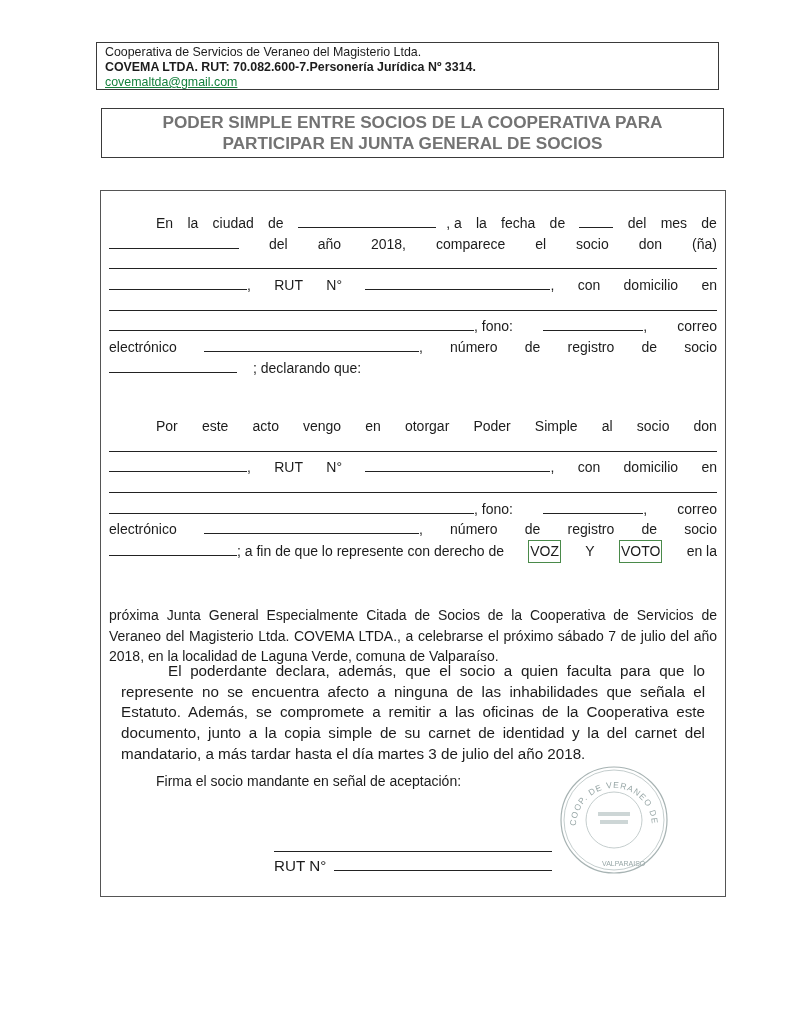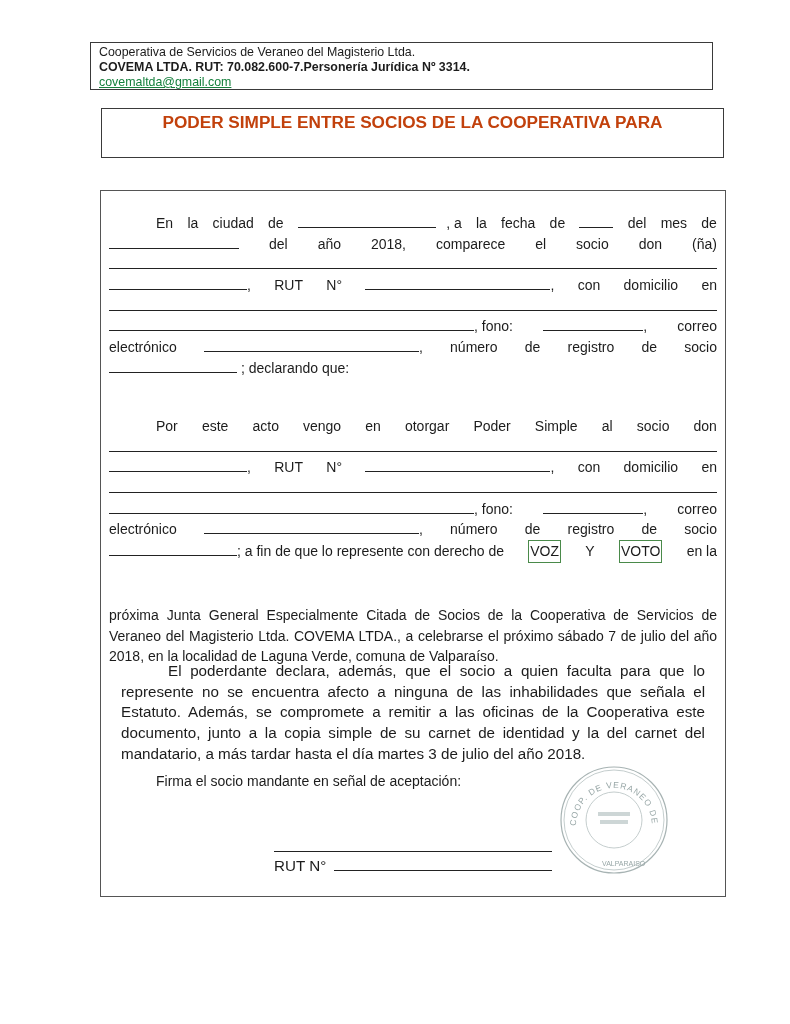--- a/index.html
+++ b/index.html
@@ -2,24 +2,24 @@
 <html><head>
 <meta charset="utf-8">
 <style>
   html, body { margin: 0; padding: 0; }
   body {
     width: 790px; height: 1024px; background: #ffffff;
     position: relative; overflow: hidden;
     font-family: "Liberation Sans", sans-serif; color: #1c1c1c;
   }
   .box { position: absolute; border: 1px solid #3a3a3a; box-sizing: border-box; background: #fff; }
-  #hdr { left: 90px; top: 42px; width: 623px; height: 48px; padding: 2px 0 0 8px; font-size: 12.4px; line-height: 15px; }
+  #hdr { left: 96px; top: 42px; width: 623px; height: 48px; padding: 2px 0 0 8px; font-size: 12.4px; line-height: 15px; }
   #hdr .b { font-weight: bold; }
   #hdr a { color: #15803d; text-decoration: underline; }
-  #ttl { left: 101px; top: 108px; width: 623px; height: 50px; text-align: center; font-weight: bold; font-size: 17.2px; line-height: 21px; padding-top: 3px; color: #c2410c; }
+  #ttl { left: 101px; top: 108px; width: 623px; height: 50px; text-align: center; font-weight: bold; font-size: 17.2px; line-height: 21px; padding-top: 3px; color: #737373; }
   #main { left: 100px; top: 190px; width: 626px; height: 707px; border-color: #555; }
   .txt { position: absolute; left: 8px; width: 608px; font-size: 14px; line-height: 20.7px; text-align: justify; }
   .line { display: flex; justify-content: space-between; align-items: baseline; height: 20.7px; white-space: nowrap; }
   .line.left { justify-content: flex-start; gap: 5px; }
   .u { display: inline-block; border-bottom: 1px solid #222; height: 14px; vertical-align: baseline; }
   .full { flex: 1; border-bottom: 1px solid #222; height: 14px; }
   .ind { padding-left: 47px; }
   .para { position: absolute; left: 8px; width: 608px; font-size: 15.2px; line-height: 20.7px; text-align: justify; }
   .para p { margin: 12px; text-indent: 47px; text-align: justify; }
   .boxed { border: 1px solid #4a8a4a; padding: 0 1px; font-weight: normal; }
@@ -30,20 +30,21 @@
 <body>
 
 <div id="hdr" class="box">
   <div>Cooperativa de Servicios de Veraneo del Magisterio Ltda.</div>
   <div class="b">COVEMA LTDA. RUT: 70.082.600-7.Personería Jurídica Nº 3314.</div>
   <a>covemaltda@gmail.com</a>
 </div>
 
 <div id="ttl" class="box">
   <div>PODER SIMPLE ENTRE SOCIOS DE LA COOPERATIVA PARA</div>
+  <div>PARTICIPAR EN JUNTA GENERAL DE SOCIOS</div>
 </div>
 
 <div id="main" class="box">
 
   <div class="txt" style="top:22px">
     <div class="line ind">
       <span>En</span>
       <span>la</span>
       <span>ciudad</span>
       <span>de</span>
@@ -90,21 +91,21 @@
     </div>
     <div class="line">
       <span>electrónico</span>
       <span><span class="u" style="width:215px"></span><span>,</span></span>
       <span>número</span>
       <span>de</span>
       <span>registro</span>
       <span>de</span>
       <span>socio</span>
     </div>
-    <div class="line left" style="gap:4px">
+    <div class="line left" style="gap:16px">
       <span class="u" style="width:128px"></span>
       <span>; declarando que:</span>
     </div>
   </div>
 
   <div class="txt" style="top:225px">
     <div class="line ind">
       <span>Por</span>
       <span>este</span>
       <span>acto</span>

